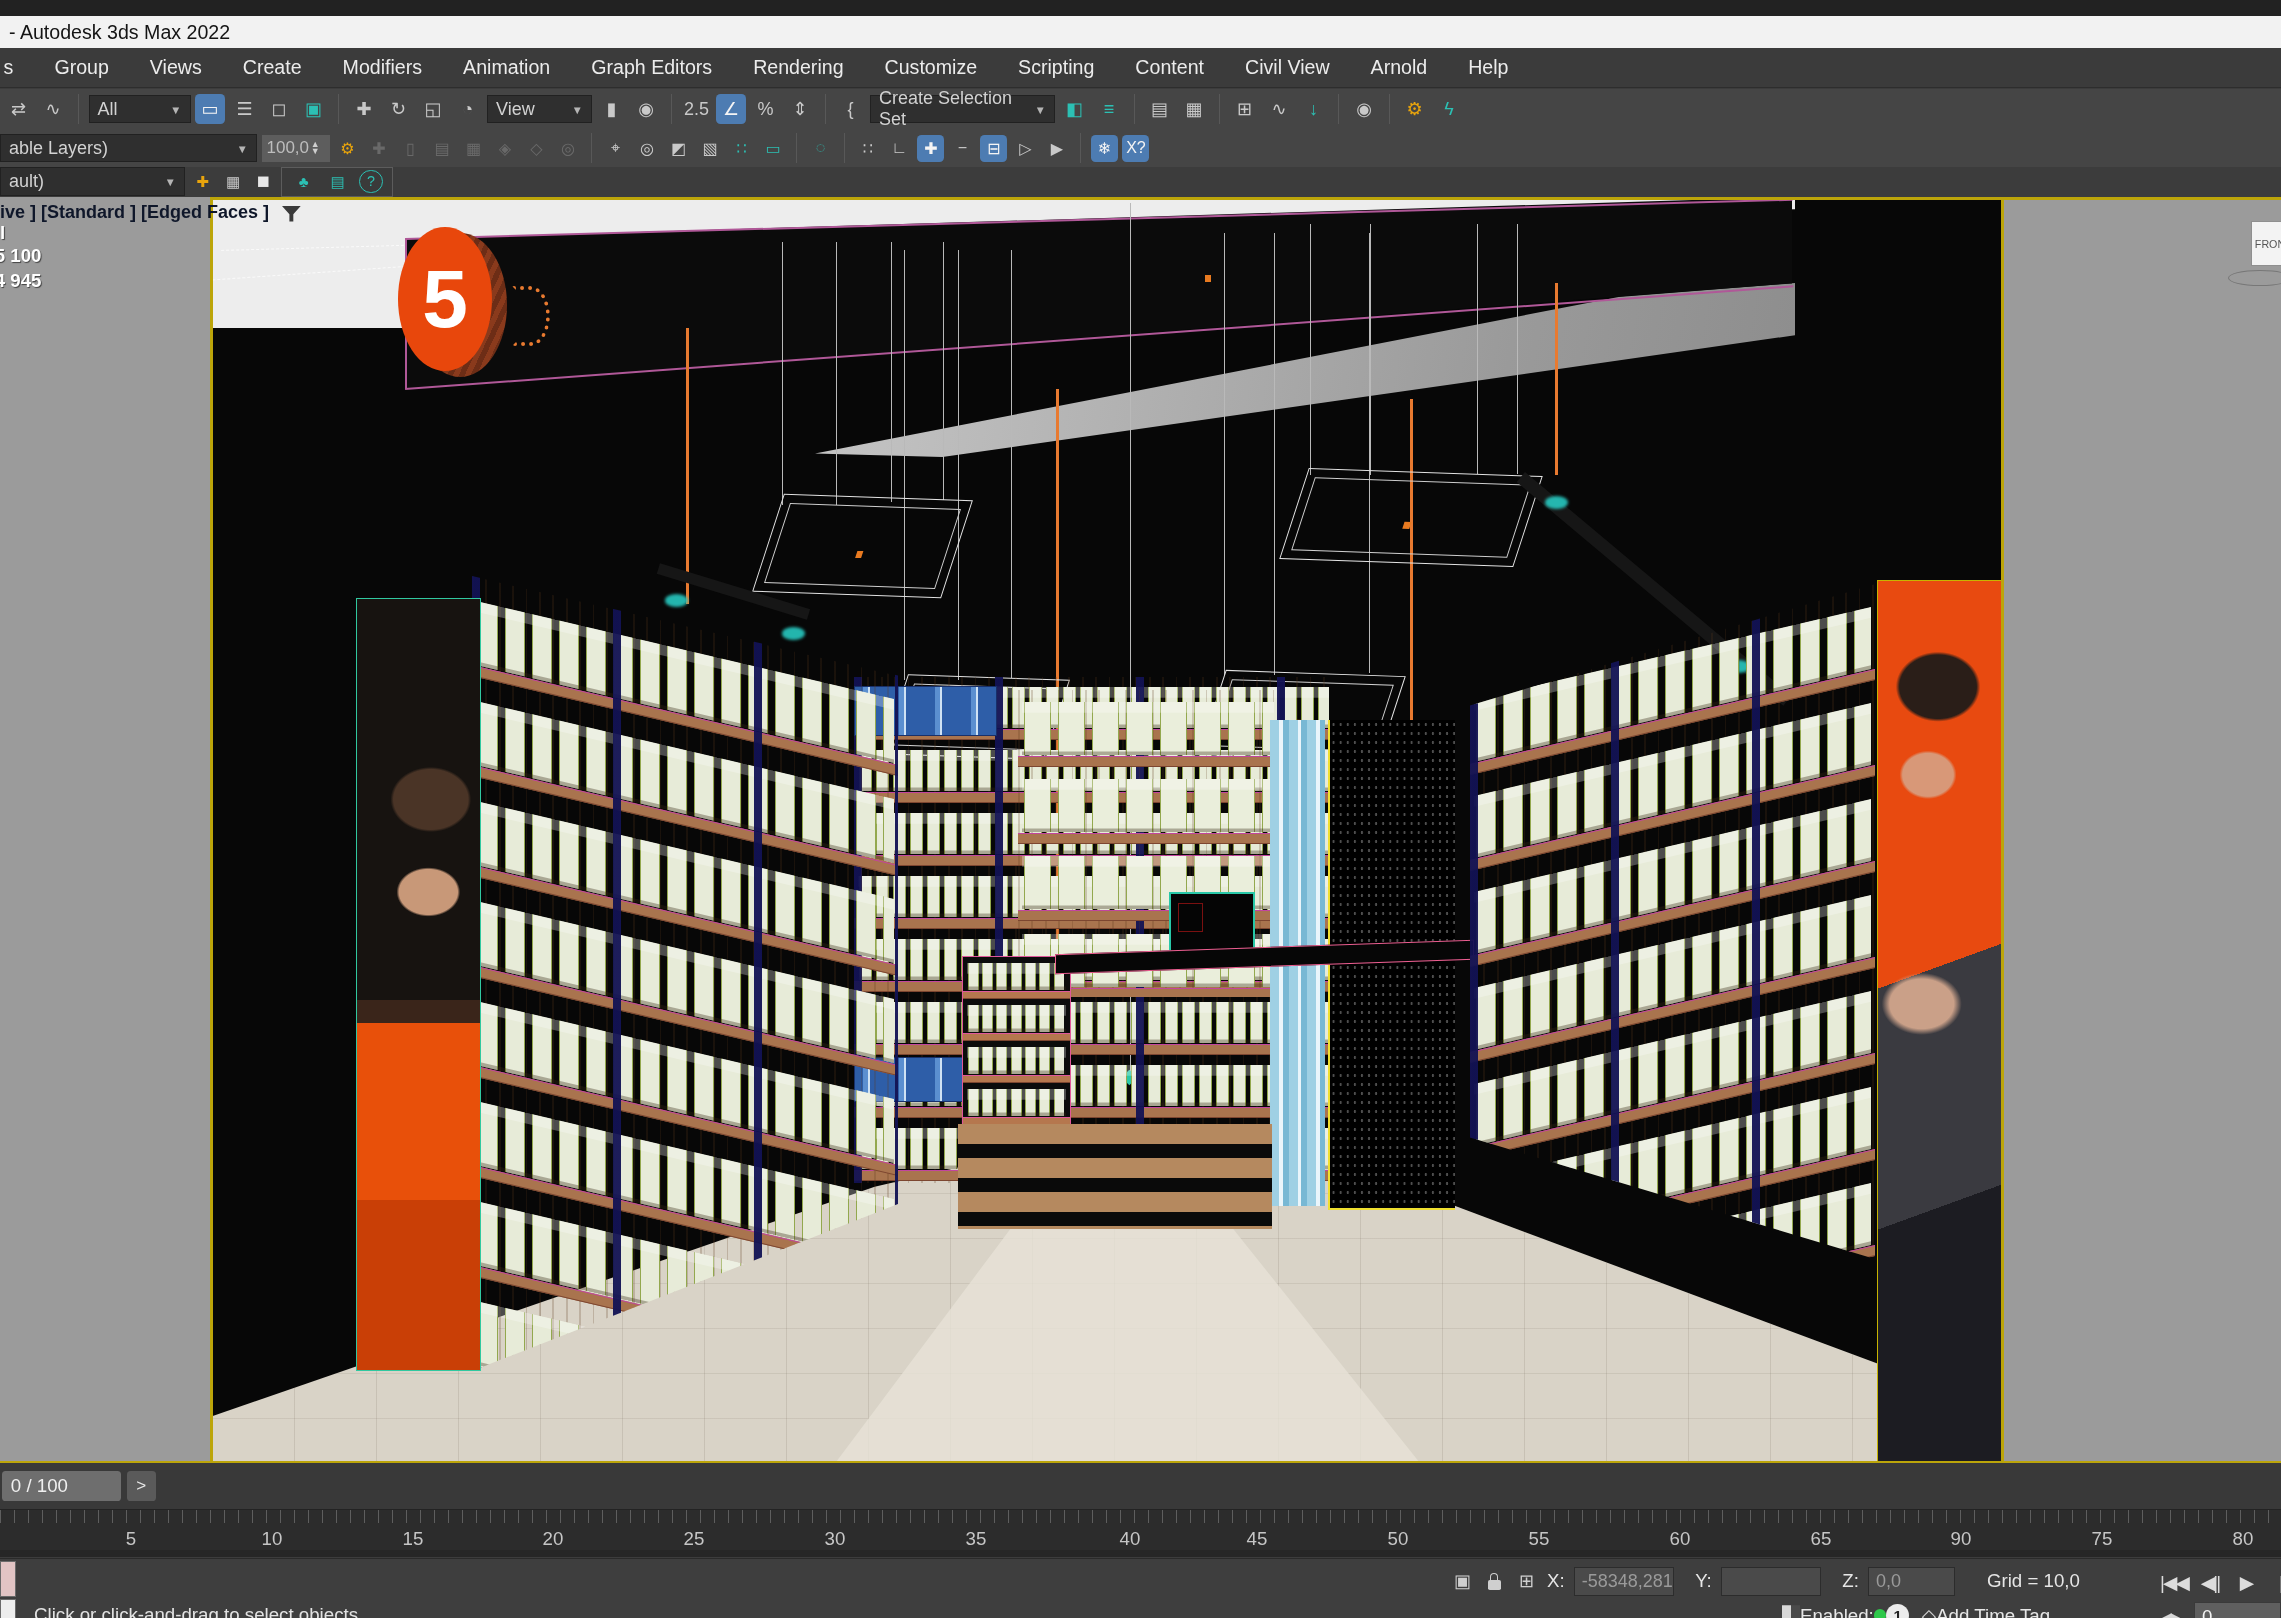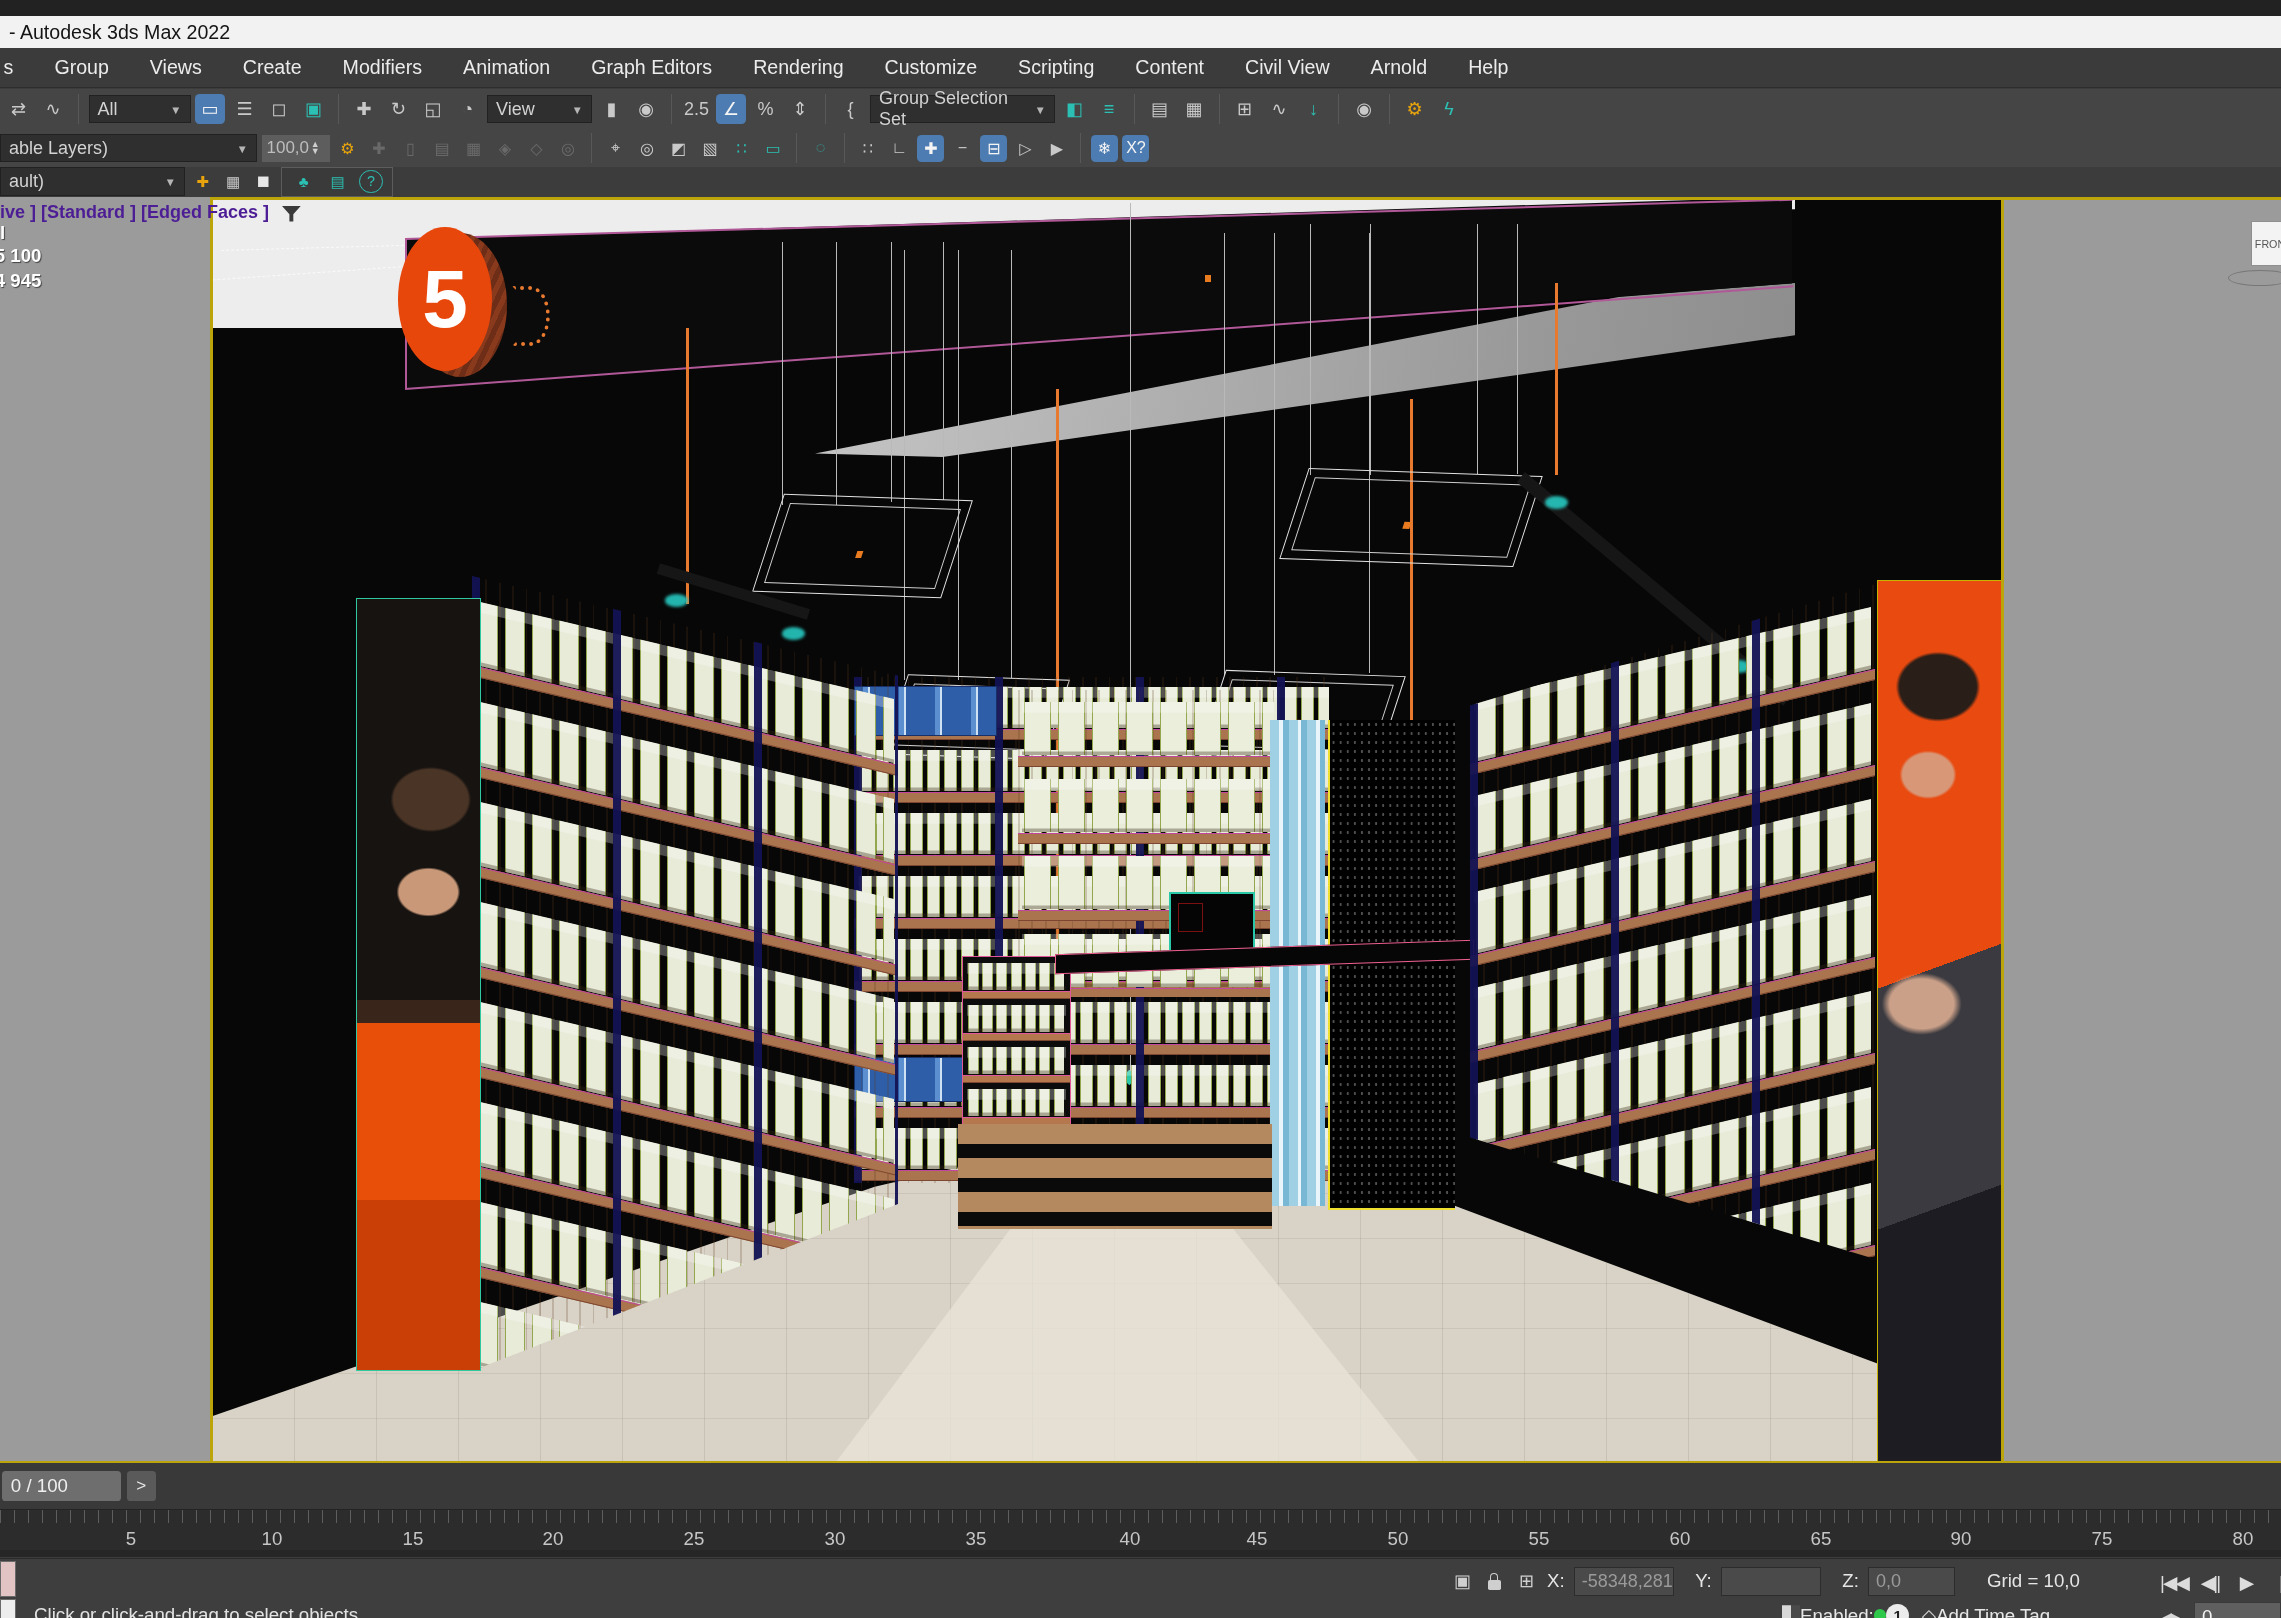--- a/index.html
+++ b/index.html
@@ -38,21 +38,21 @@
   .spinner{width:68px;height:27px;background:#5d5d5d;color:#bdbdbd;font-size:17px;display:flex;
            align-items:center;padding-left:5px;box-sizing:border-box;flex:0 0 auto;}
   .spin-arrows{display:flex;flex-direction:column;font-size:9px;color:#cfcfcf;line-height:7.1px;margin:0 5.3px 0 1.8px;}
   .float-panel{display:flex;align-items:center;gap:9px;background:#3a3a3a;border:0.9px solid #5c5c5c;
                padding:1.8px 9px;height:30px;box-sizing:border-box;}
 
   
   .vp-area{left:0;top:181px;width:2281px;height:1266px;background:#9b9b9b;}
   .vp-render{left:212px;top:0;width:1791px;height:1266px;background:#070707;overflow:hidden;}
   .vline{background:#bca50a;}
-  .vp-label{left:0;top:5.3px;color:#4c1d95;font-size:18px;font-weight:bold;white-space:nowrap;z-index:40;}
+  .vp-label{left:0;top:5.3px;color:#0f172a;font-size:18px;font-weight:bold;white-space:nowrap;z-index:40;}
   .funnel{display:inline-block;width:19.6px;height:16px;background:#3a3a3a;margin-left:12.5px;vertical-align:middle;
           clip-path:polygon(0 0,100% 0,60% 55%,60% 100%,40% 100%,40% 55%);}
   .vp-stats{color:#fff;font-weight:bold;font-size:18.7px;text-shadow:0.9px 0.9px 0.9px #444;z-index:40;white-space:nowrap;}
   .viewcube{left:2251px;top:24px;width:36px;height:43px;background:#f3f3f3;border:0.9px solid #8f8f8f;
             color:#555;font-size:10.7px;display:flex;align-items:center;justify-content:center;overflow:hidden;z-index:41;}
   .vc-ring{left:2228px;top:73px;width:62px;height:14.3px;border:0.9px solid #777;border-radius:50%;z-index:41;}
 
   
   .ceil-white{left:0;top:0;width:1583px;height:135px;background:#ededed;
               clip-path:polygon(0 0,100% 0,100% 9%,13% 31%,13% 97%,0 97%);}
@@ -231,21 +231,21 @@
         <span class="tbtn">◉</span>
         <span class="sep"></span>
         <span class="tbtn">2.5</span>
         <span class="tbtn active">∠</span>
         <span class="tbtn">%</span>
         <span class="tbtn">⇕</span>
         <span class="sep"></span>
         <span class="tbtn">{</span>
       </span>
     <span class="dd dd-selset">
-      <span>Group Selection Set</span>
+      <span>Create Selection Set</span>
       <span class="arr">▼</span>
     </span>
     <span class="tb" style="gap:4.5px">
         <span class="tbtn teal">◧</span>
         <span class="tbtn teal">≡</span>
         <span class="sep"></span>
         <span class="tbtn">▤</span>
         <span class="tbtn">▦</span>
         <span class="sep"></span>
         <span class="tbtn">⊞</span>

